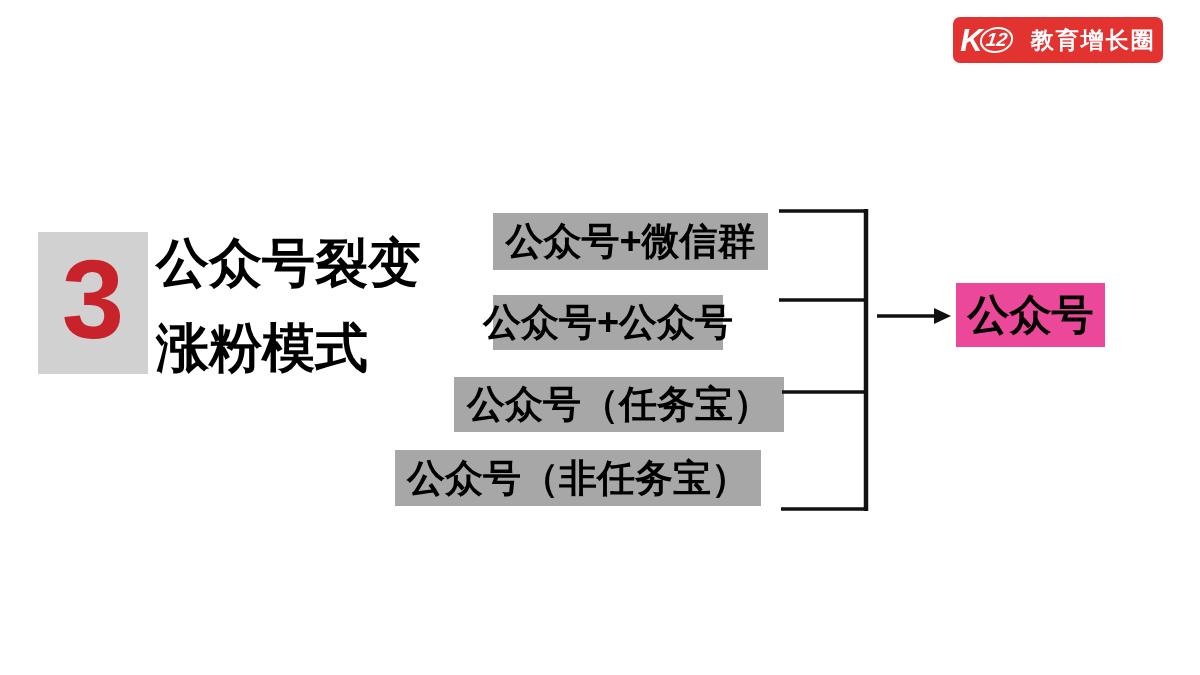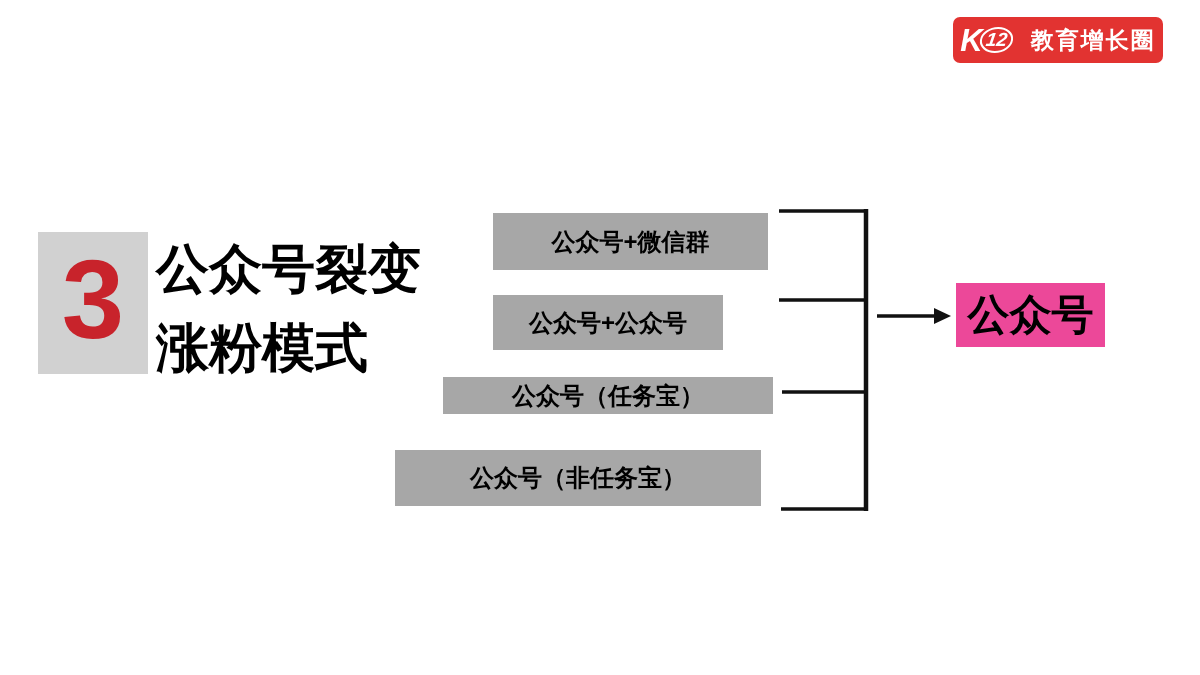--- a/index.html
+++ b/index.html
@@ -44,33 +44,33 @@
     position:absolute; left:38px; top:232px;
     width:110px; height:142px;
     background:#d1d1d1;
     display:flex; align-items:center; justify-content:center;
   }
   .badge-number {
     color:#c8232b; font-size:112px; font-weight:900; line-height:1;
     transform:translateY(-3px);
   }
   .title-line { position:absolute; left:156px; font-size:53px; font-weight:800; white-space:nowrap; }
-  .title-line.l1 { top:234px; }
+  .title-line.l1 { top:228px; }
   .title-line.l2 { top:313px; }
 
   
   .item {
     position:absolute;
     background:#a7a7a7;
     display:flex; align-items:center; justify-content:center;
-    font-size:24px; font-weight:800; white-space:nowrap;
+    font-size:38px; font-weight:800; white-space:nowrap;
   }
   .item.i0 { left:493px; top:213px; width:275px; height:57px; }
   .item.i1 { left:493px; top:295px; width:230px; height:55px; }
-  .item.i2 { left:443px; top:377px; width:330px; height:37px;text-align:right; }
+  .item.i2 { left:454px; top:377px; width:330px; height:55px;text-align:right; }
   .item.i3 { left:395px; top:450px; width:366px; height:56px; }
 
   
   .connectors { position:absolute; left:0; top:0; width:1200px; height:675px; }
 
   
   .result {
     position:absolute; left:956px; top:283px;
     width:149px; height:64px;
     background:#ec4899;

